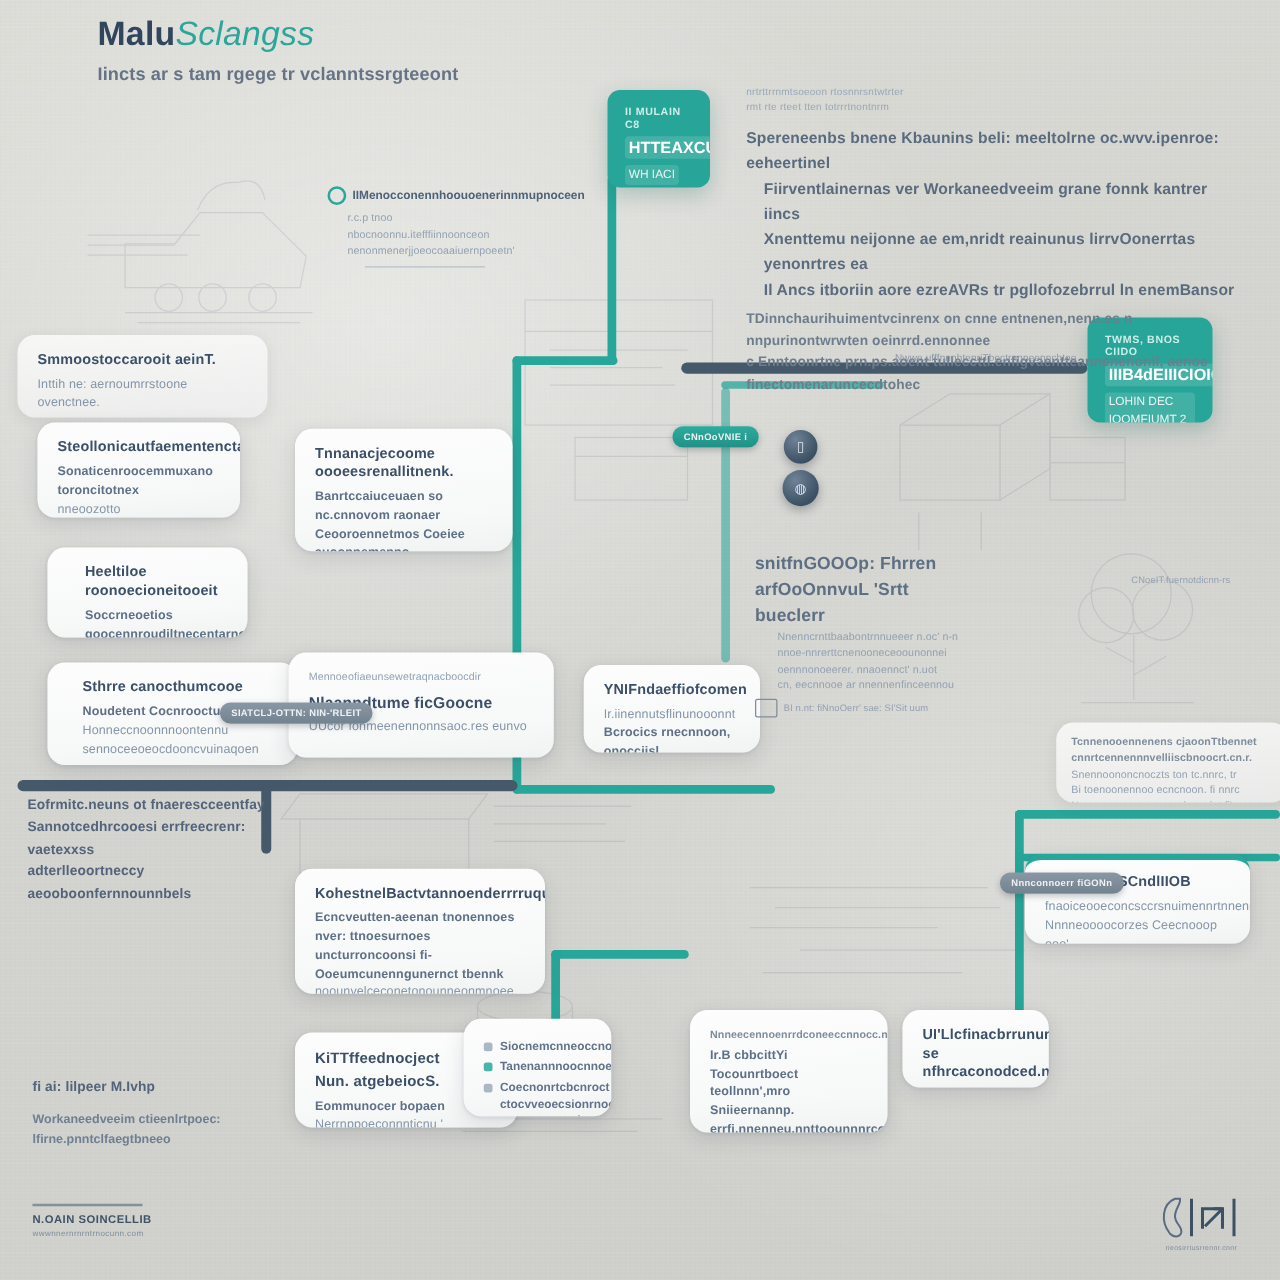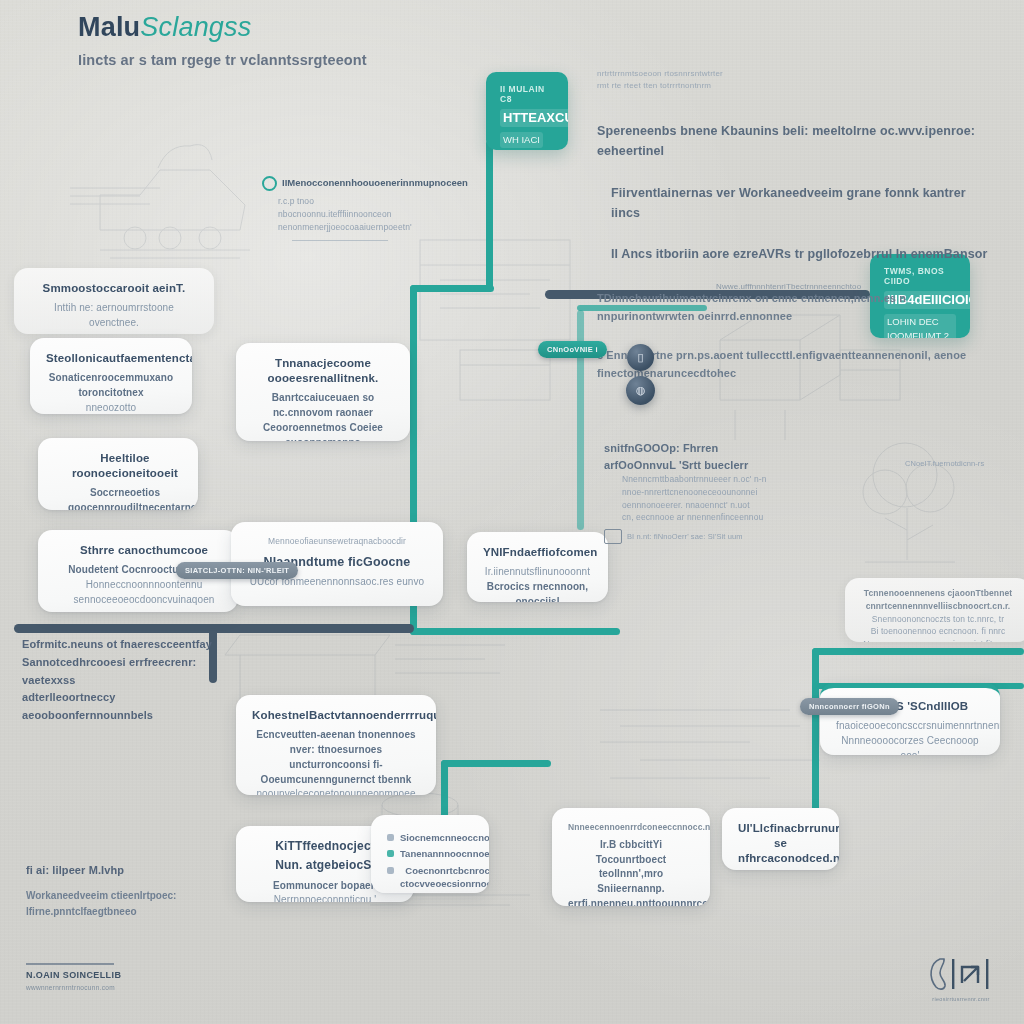--- a/index.html
+++ b/index.html
@@ -51,21 +51,20 @@
 
   
   .card{
     position:absolute;
     background:linear-gradient(175deg,#fdfdfd 0%,#f7f8f8 72%,#f1f2f2 100%);
     border-radius:14px;
     box-shadow:0 5px 16px rgba(50,62,78,.13), 0 1px 3px rgba(50,62,78,.10);
     padding:13px 16px 14px 16px;
     box-sizing:border-box;
     overflow:hidden;
-    text-align:center;
   }
   .card.topbar{border-top:5px solid #27a69a;padding-top:11px;}
   .card.ghost{
     background:linear-gradient(175deg,rgba(253,253,253,.80),rgba(240,241,241,.72));
     box-shadow:0 3px 11px rgba(50,62,78,.09);
   }
 
   .c-title{
     font-size:11.5px;font-weight:700;color:#3b5068;line-height:1.32;
     letter-spacing:.15px;margin-bottom:5px;
@@ -90,21 +89,21 @@
   }
   .tealcard .t-sub{
     font-size:9.5px;color:#eaf7f5;margin-top:5px;line-height:1.4;
     background:rgba(255,255,255,.13);border-radius:3px;padding:1px 3px;display:inline-block;
   }
 
   
   .para{position:absolute;}
   .para .p-kicker{font-size:8px;color:#9aa8b6;line-height:1.5;letter-spacing:.2px;}
   .para .p-line{
-    font-size:12.5px;color:#5a6b7e;line-height:1.62;letter-spacing:.1px;font-weight:600;margin-top:21px;
+    font-size:12.5px;color:#5a6b7e;line-height:1.62;letter-spacing:.1px;font-weight:600;
   }
   .para .p-line.indent{padding-left:14px;}
   .para .p-line.small{font-size:11px;color:#6d7d8e;}
 
   
   .node{
     position:absolute;border-radius:50%;
     background:radial-gradient(circle at 35% 28%, #6f8296, #3d5165 70%, #33475a);
     box-shadow:0 3px 8px rgba(40,52,66,.35);
     display:flex;align-items:center;justify-content:center;
@@ -270,20 +269,21 @@
     <div class="t-title">IIIB4dEIIICIOIOG</div>
     <div class="t-sub">LOHIN DEC IOOMFIUMT 2</div>
   </div>
 
   <div class="para" style="left:597px;top:68px;width:400px;">
     <div class="p-kicker">nrtrttrrnmtsoeoon rtosnnrsntwtrter</div>
     <div class="p-kicker">rmt rte rteet tten totrrrtnontnrm</div>
     <div style="height:8px;"></div>
     <div class="p-line">Spereneenbs bnene Kbaunins beli: meeltolrne oc.wvv.ipenroe: eeheertinel</div>
     <div class="p-line indent">Fiirventlainernas ver Workaneedveeim grane fonnk kantrer iincs</div>
+    <div class="p-line indent">Xnenttemu neijonne ae em,nridt reainunus lirrvOonerrtas yenonrtres ea</div>
     <div class="p-line indent">Il Ancs itboriin aore ezreAVRs tr pgllofozebrrul ln enemBansor</div>
     <div style="height:5px;"></div>
     <div class="p-line small">TDinnchaurihuimentvcinrenx on cnne entnenen,nenn.es n nnpurinontwrwten oeinrrd.ennonnee</div>
     <div class="p-line small">c Enntoonrtne prn.ps.aoent tulleccttl.enfigvaentteannenenonil, aenoe finectomenaruncecdtohec</div>
   </div>
 
   <div class="card ghost" style="left:14px;top:268px;width:200px;height:66px;">
     <div class="c-title">Smmoostoccarooit aeinT.</div>
     <div class="c-sub light">Inttih ne: aernoumrrstoone ovenctnee.</div>
   </div>
@@ -391,35 +391,35 @@
     <div class="cap-line">Sannotcedhrcooesi errfreecrenr: vaetexxss</div>
     <div class="cap-line">adterlleoortneccy aeooboonfernnounnbels</div>
   </div>
 
   <div class="caption" style="left:26px;top:862px;width:220px;">
     <div class="cap-line">fi ai: lilpeer M.Ivhp</div>
     <div class="cap-sub" style="margin-top:8px;">Workaneedveeim ctieenlrtpoec: lfirne.pnntclfaegtbneeo</div>
   </div>
 
   <div class="caption" style="left:262px;top:148px;width:160px;">
-    <div style="display:flex;align-items:center;gap:5px;margin-top:27px;">
+    <div style="display:flex;align-items:flex-end;gap:5px;">
       <span style="width:11px;height:11px;border-radius:50%;border:2px solid #2aa79a;flex:0 0 auto;margin-top:1px;"></span>
       <span class="cap-sub" style="font-size:9.5px;color:#4d6277;font-weight:700;">IIMenocconennhoouoenerinnmupnoceen</span>
     </div>
     <div class="c-micro" style="margin-top:4px;padding-left:16px;">r.c.p tnoo nbocnoonnu.itefffiinnoonceon</div>
     <div class="c-micro" style="padding-left:16px;">nenonmenerjjoeocoaaiuernpoeetn'</div>
     <div style="margin-top:7px;margin-left:30px;width:96px;height:1px;background:#9aa8b6;opacity:.6;"></div>
   </div>
 
   <div class="caption" style="left:716px;top:281px;width:170px;">
     <div class="c-micro" style="font-size:8px;color:#8a98a6;">Nwwe.ufffnnnhtenriTbectrnnneennchtoo</div>
   </div>
 
   <div class="caption" style="left:604px;top:440px;width:170px;">
-    <div class="c-micro" style="font-size:11px;font-weight:700;color:#5d6f83;">snitfnGOOOp: Fhrren arfOoOnnvuL 'Srtt bueclerr</div>
+    <div class="c-micro" style="font-size:14px;font-weight:700;color:#5d6f83;">snitfnGOOOp: Fhrren arfOoOnnvuL 'Srtt bueclerr</div>
     <div class="c-micro" style="padding-left:18px;">Nnenncrnttbaabontrnnueeer n.oc' n-n</div>
     <div class="c-micro" style="padding-left:18px;">nnoe-nnrerttcnenooneceoounonnei</div>
     <div class="c-micro" style="padding-left:18px;">oennnonoeerer. nnaoennct' n.uot</div>
     <div class="c-micro" style="padding-left:18px;">cn, eecnnooe ar nnennenfinceennou</div>
     <div style="display:flex;align-items:center;gap:5px;margin-top:5px;">
       <span style="width:16px;height:13px;border:1.3px solid #7f8d9b;border-radius:2px;flex:0 0 auto;"></span>
       <span class="c-micro" style="font-size:7.5px;">BI n.nt: fiNnoOerr' sae: SI'Sit uum</span>
     </div>
   </div>
 

